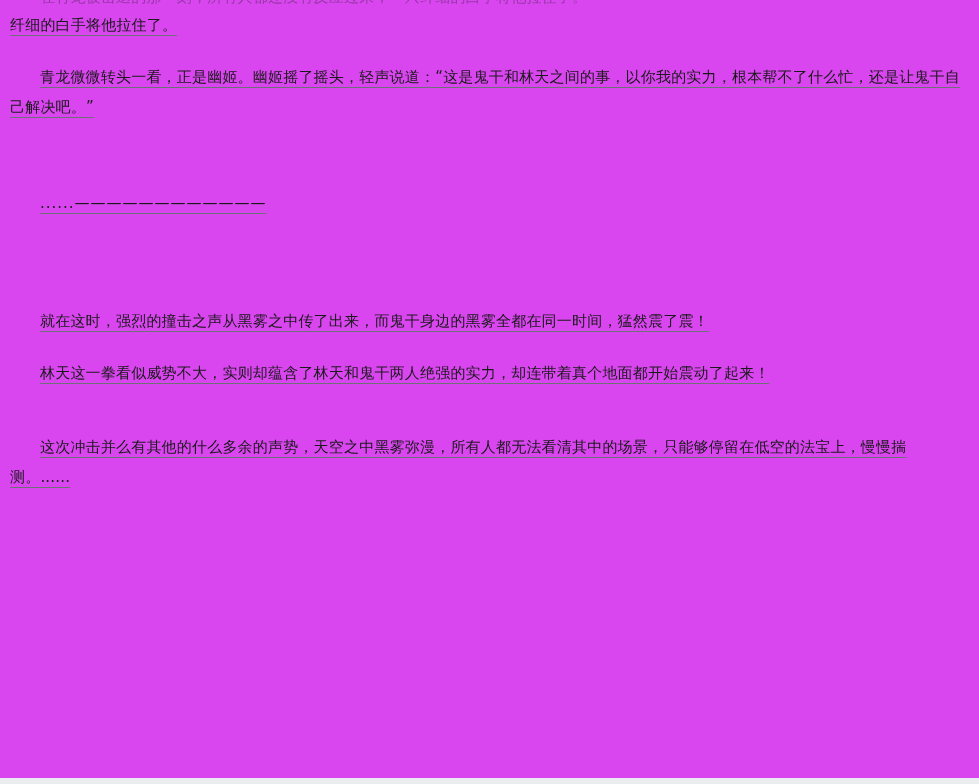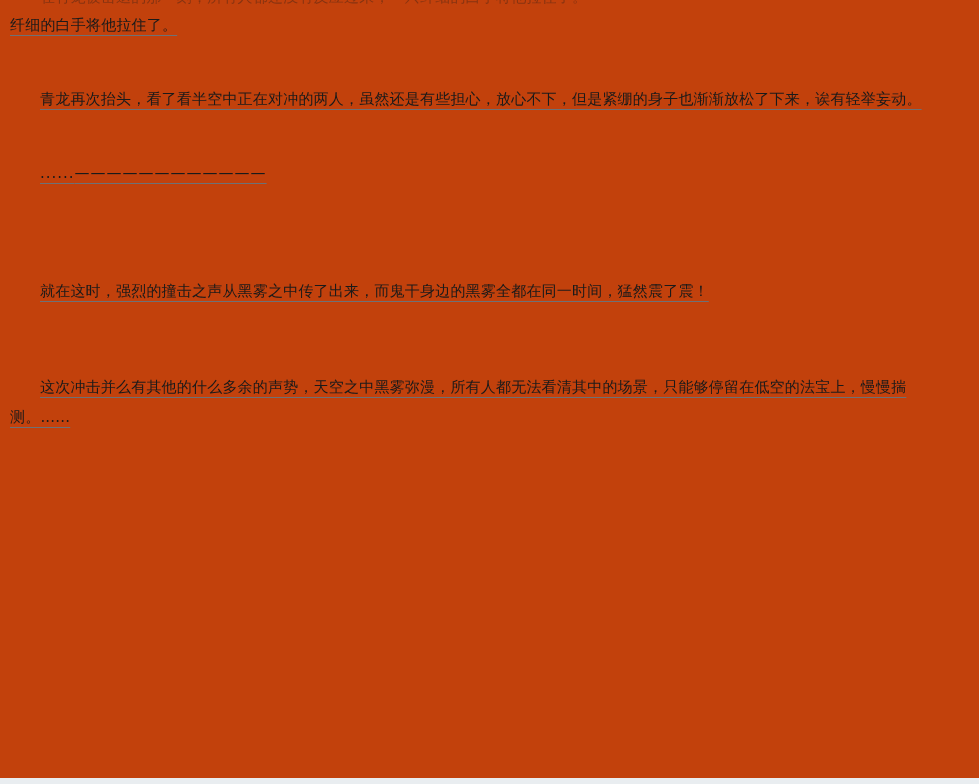--- a/index.html
+++ b/index.html
@@ -9,21 +9,21 @@
   }
   body {
     width: 979px;
     height: 784px;
     overflow: hidden;
     font-family: "DejaVu Sans", "Liberation Sans", sans-serif;
   }
   #reader {
     width: 979px;
     height: 784px;
-    background: #c2410c;
+    background: #d946ef;
     position: relative;
     overflow: hidden;
   }
   .para {
     color: #1a1a1a;
     font-size: 15px;
     line-height: 30px;
     text-indent: 2em;
     margin: 0;
     padding: 0 14px 0 10px;
@@ -92,40 +92,41 @@
 
 <div id="reader">
 
   <div class="clipped-top">
     <div class="inner">在竹龙被击退的那一刻，所有人都还没有反应过来，一只纤细的白手将他拉住了。</div>
   </div>
 
   <p class="para no-indent">纤细的白手将他拉住了。</p>
   <div class="gap"></div>
 
+  <p class="para">青龙微微转头一看，正是幽姬。幽姬摇了摇头，轻声说道：“这是鬼干和林天之间的事，以你我的实力，根本帮不了什么忙，还是让鬼干自己解决吧。”</p>
   <div class="gap"></div>
 
-  <p class="para">青龙再次抬头，看了看半空中正在对冲的两人，虽然还是有些担心，放心不下，但是紧绷的身子也渐渐放松了下来，诶有轻举妄动。</p>
   <div class="gap"></div>
   <div class="gap"></div>
 
   <p class="divider-para">
     <span class="dots">......</span><span class="dashes">————————————</span>
   </p>
   <div class="gap"></div>
 
   <div class="gap"></div>
 
   <div class="gap"></div>
 
   <div class="gap"></div>
 
   <p class="para">就在这时，强烈的撞击之声从黑雾之中传了出来，而鬼干身边的黑雾全都在同一时间，猛然震了震！</p>
   <div class="gap"></div>
 
+  <p class="para">林天这一拳看似威势不大，实则却蕴含了林天和鬼干两人绝强的实力，却连带着真个地面都开始震动了起来！</p>
   <div class="gap"></div>
 
   <div class="gap"></div>
 
   <p class="para">这次冲击并么有其他的什么多余的声势，天空之中黑雾弥漫，所有人都无法看清其中的场景，只能够停留在低空的法宝上，慢慢揣测。......</p>
 
   <div class="bottom-clip"></div>
 </div>
 
 </body></html>

